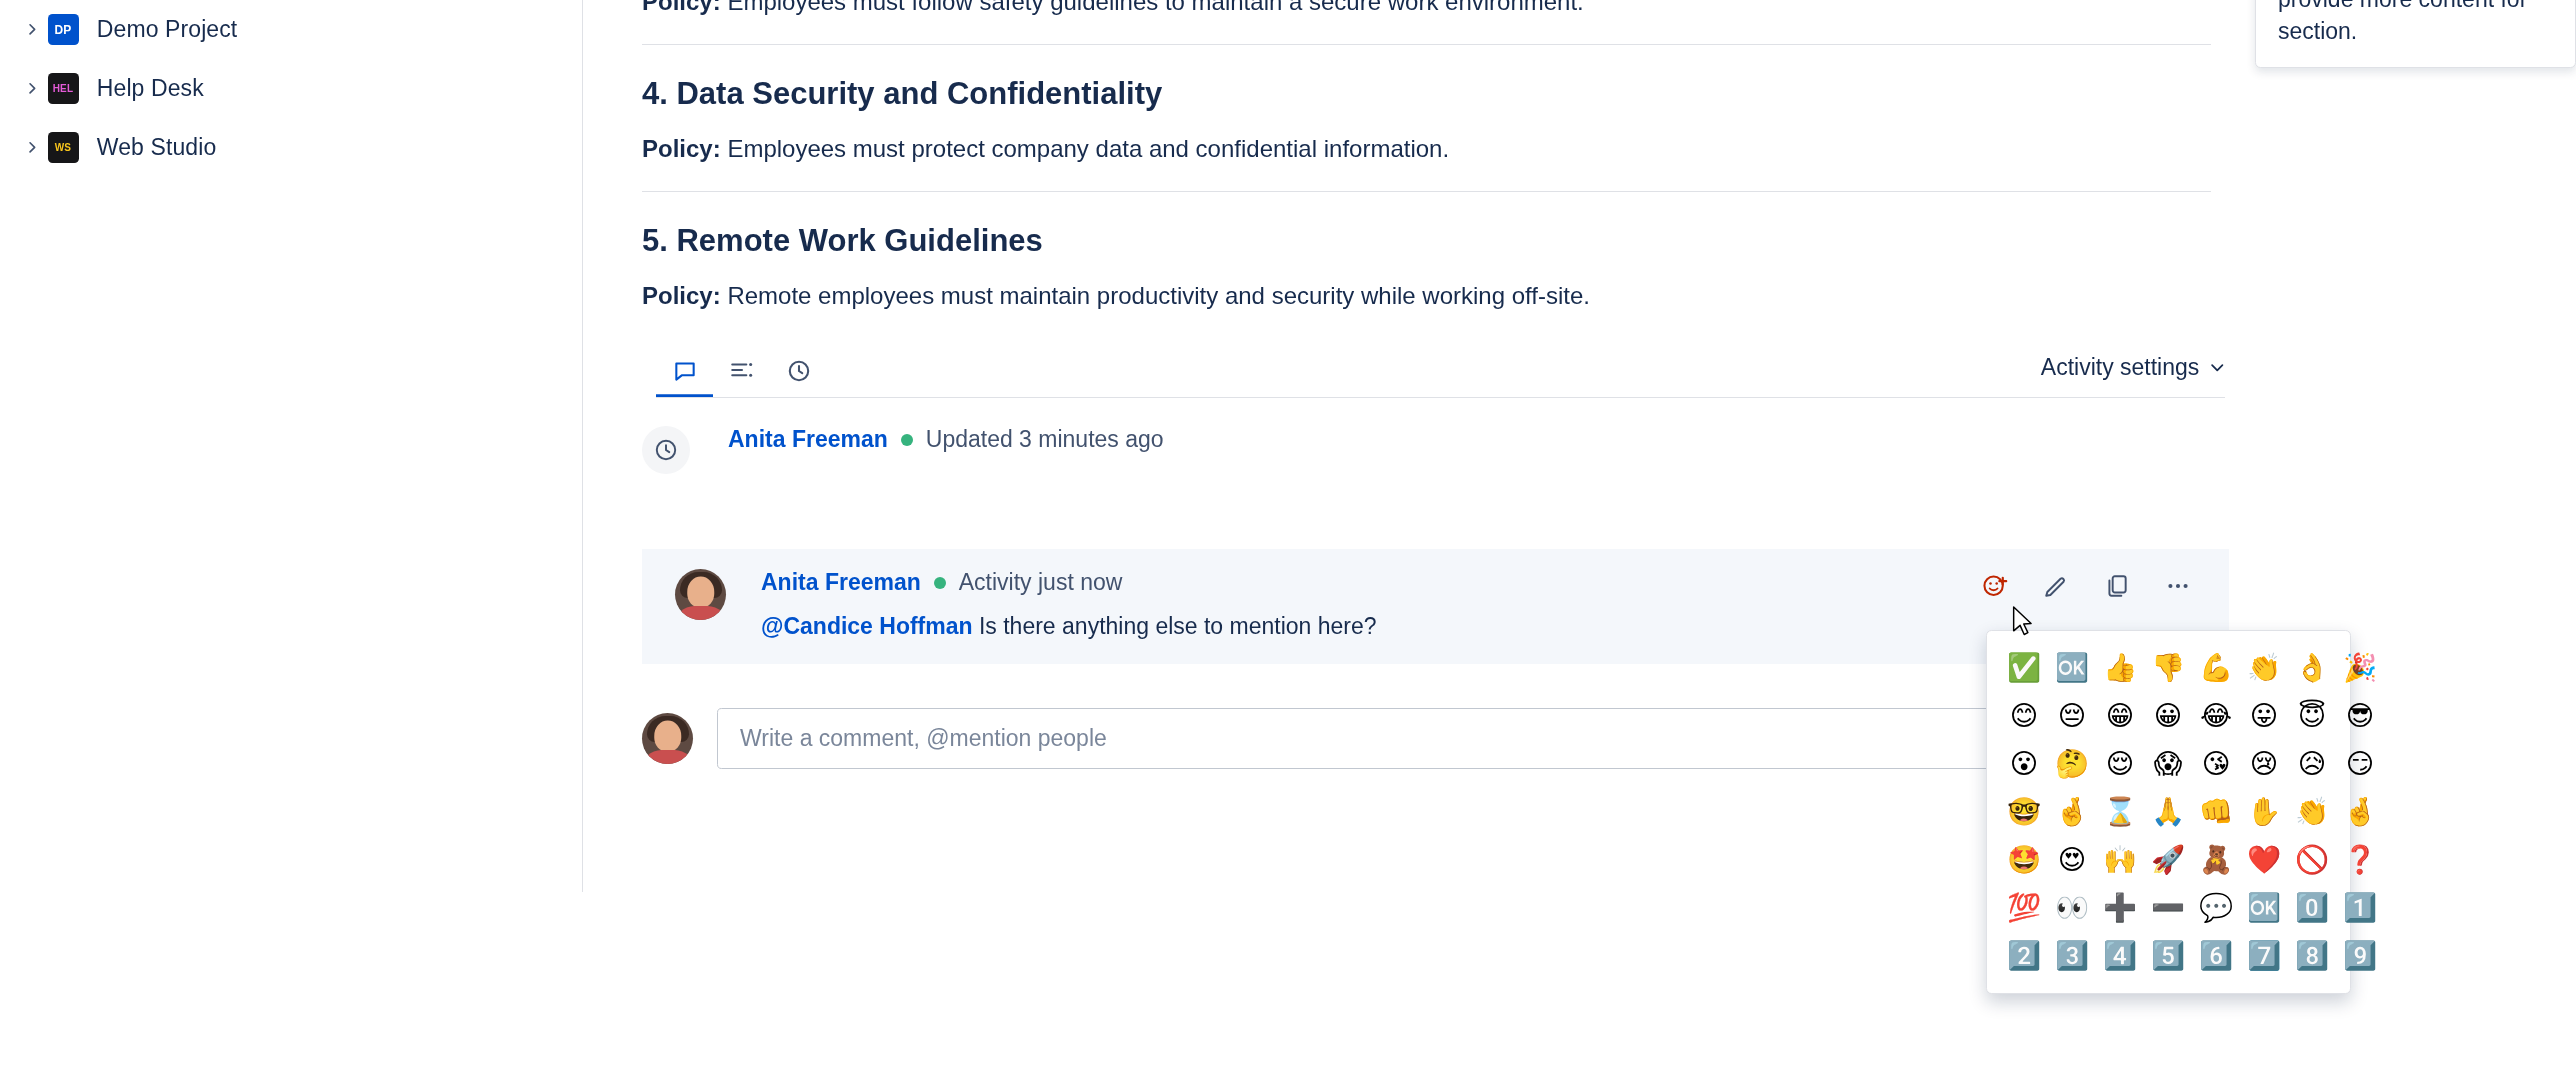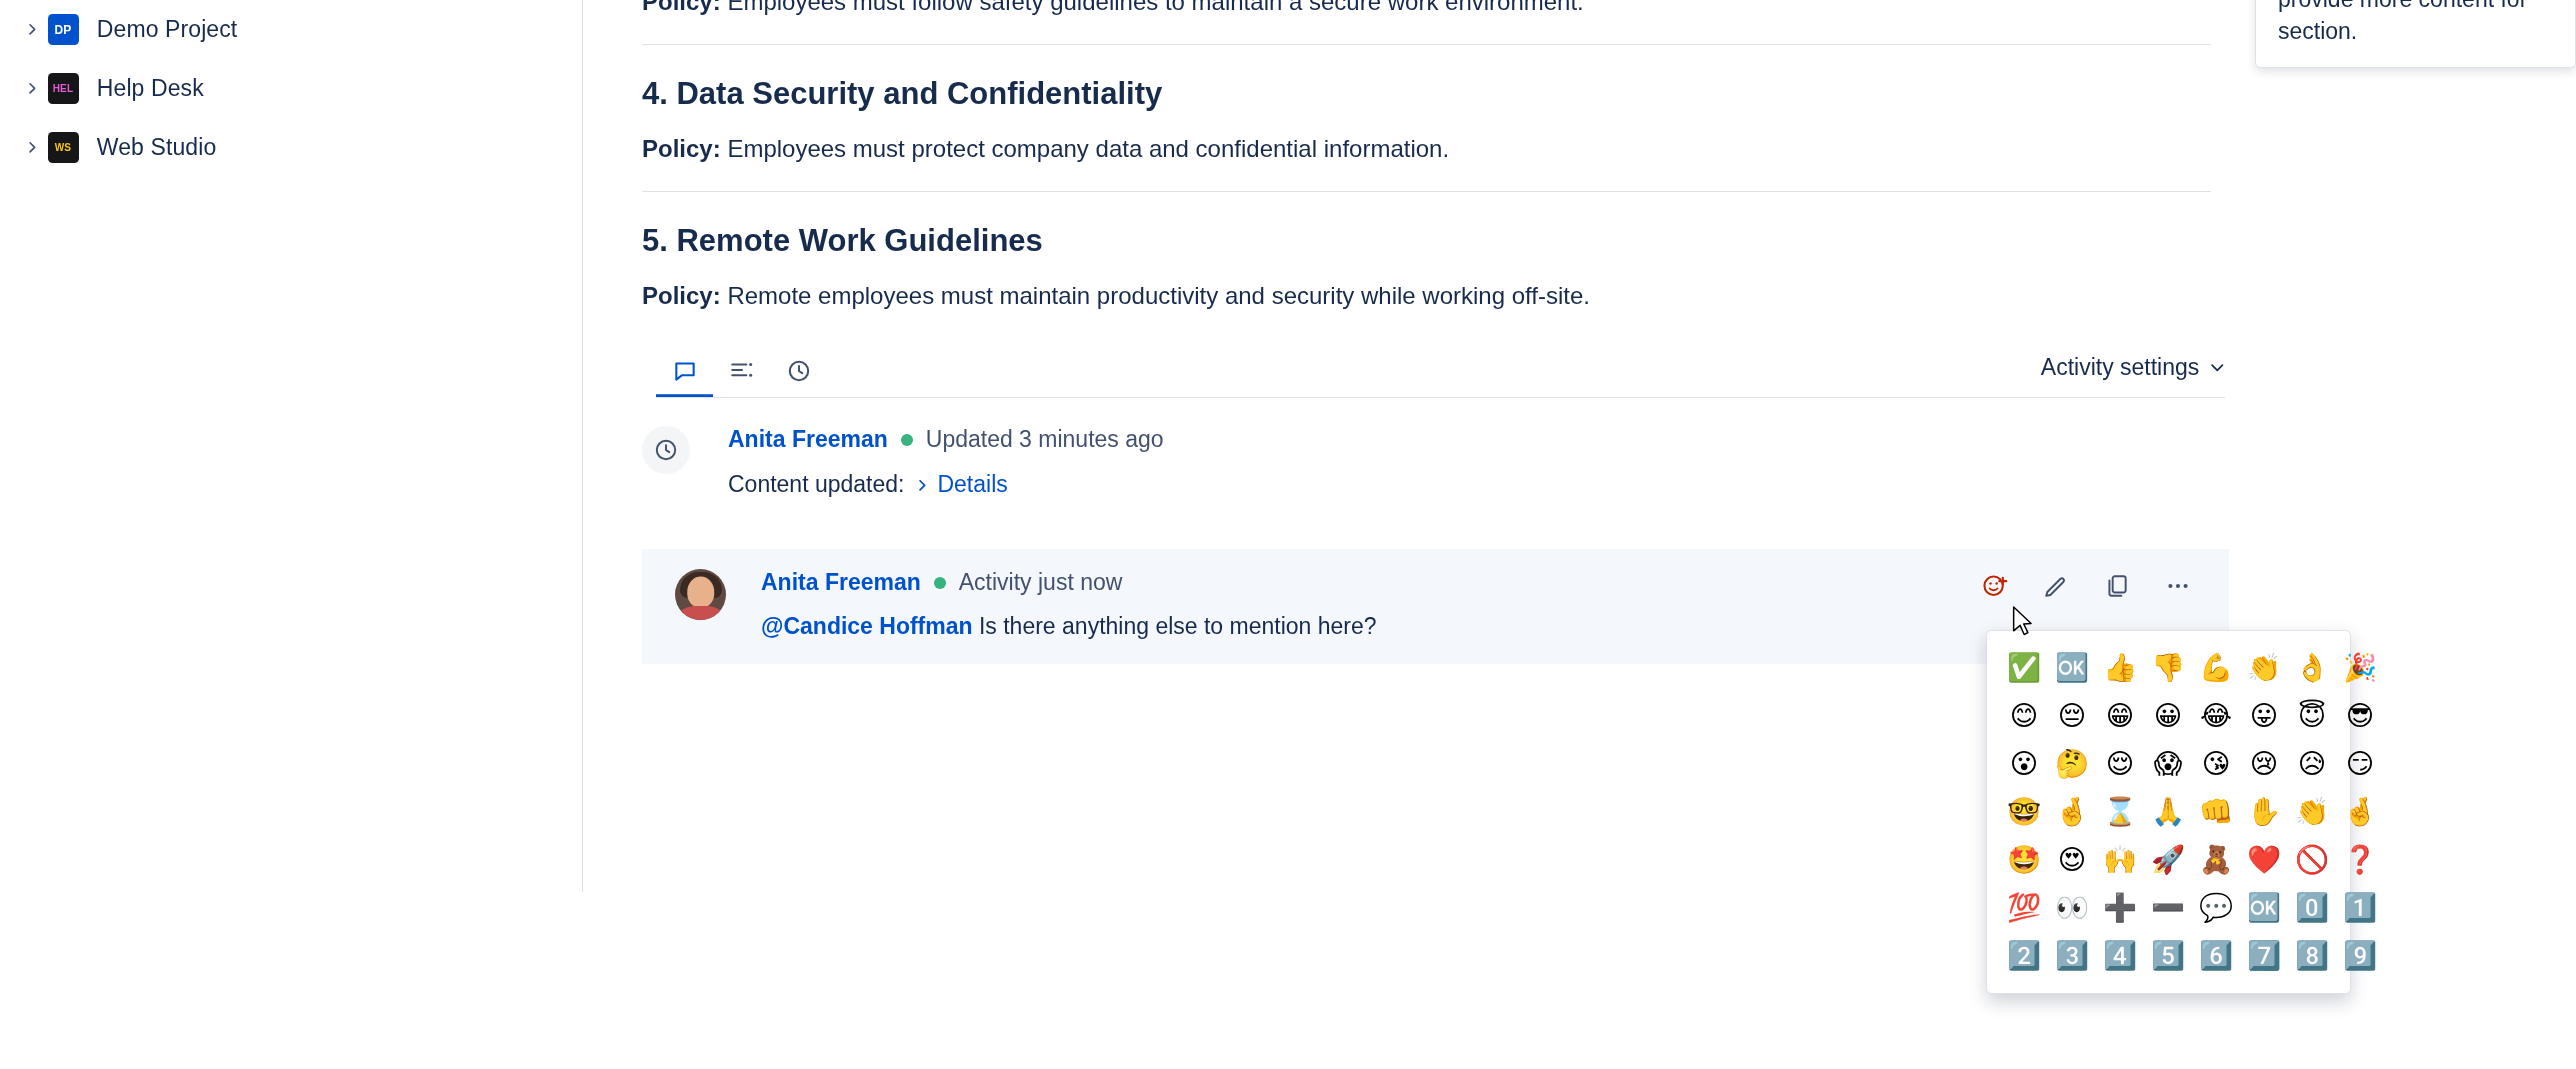--- a/index.html
+++ b/index.html
@@ -457,31 +457,20 @@
           <circle cx="12" cy="12" r="8.5" fill="none" stroke="currentColor" stroke-width="1.8"></circle>
           <path d="M12 7.5V12l3 2" fill="none" stroke="currentColor" stroke-width="1.8" stroke-linecap="round"></path>
         </svg>
     </div>
     <div class="entry-body">
       <div class="entry-head">
         <span class="author">Anita Freeman</span>
         <span class="dot-online"></span>
         <span class="meta">Updated 3 minutes ago</span>
       </div>
-      <div class="entry-sub">
-        <span>Content updated:</span>
-        <span class="details-link">
-          <span>
-            <svg width="14.7" height="14.7" viewBox="0 0 16 16">
-                <path d="M5.5 3 L10.5 8 L5.5 13" fill="none" stroke="currentColor" stroke-width="1.9" stroke-linecap="round" stroke-linejoin="round"></path>
-              </svg>
-          </span>
-          <span>Details</span>
-        </span>
-      </div>
     </div>
   </div>
 
   <div id="comment-entry">
     <div style="position:relative; padding-left:33px; display:flex; gap:35px;">
       <div class="avatar-photo">
         <div class="hair"></div>
           <div class="face"></div>
           <div class="shoulders"></div>
       </div>
@@ -521,20 +510,30 @@
       <div class="act-btn">
         <svg width="26" height="26" viewBox="0 0 24 24">
             <circle cx="5" cy="12" r="1.9" fill="currentColor"></circle>
             <circle cx="12" cy="12" r="1.9" fill="currentColor"></circle>
             <circle cx="19" cy="12" r="1.9" fill="currentColor"></circle>
           </svg>
       </div>
     </div>
   </div>
 
+  <div id="comment-input-row">
+    <div class="avatar-photo">
+      <div class="hair"></div>
+        <div class="face"></div>
+        <div class="shoulders"></div>
+    </div>
+    <div id="comment-input">
+      <span>Write a comment, @mention people</span>
+    </div>
+  </div>
 
   <div id="emoji-picker" style="left:1403px; top:630px;">
     <div class="emoji-grid">
       <div class="emoji">✅</div>
       <div class="emoji">🆗</div>
       <div class="emoji">👍</div>
       <div class="emoji">👎</div>
       <div class="emoji">💪</div>
       <div class="emoji">👏</div>
       <div class="emoji">👌</div>

